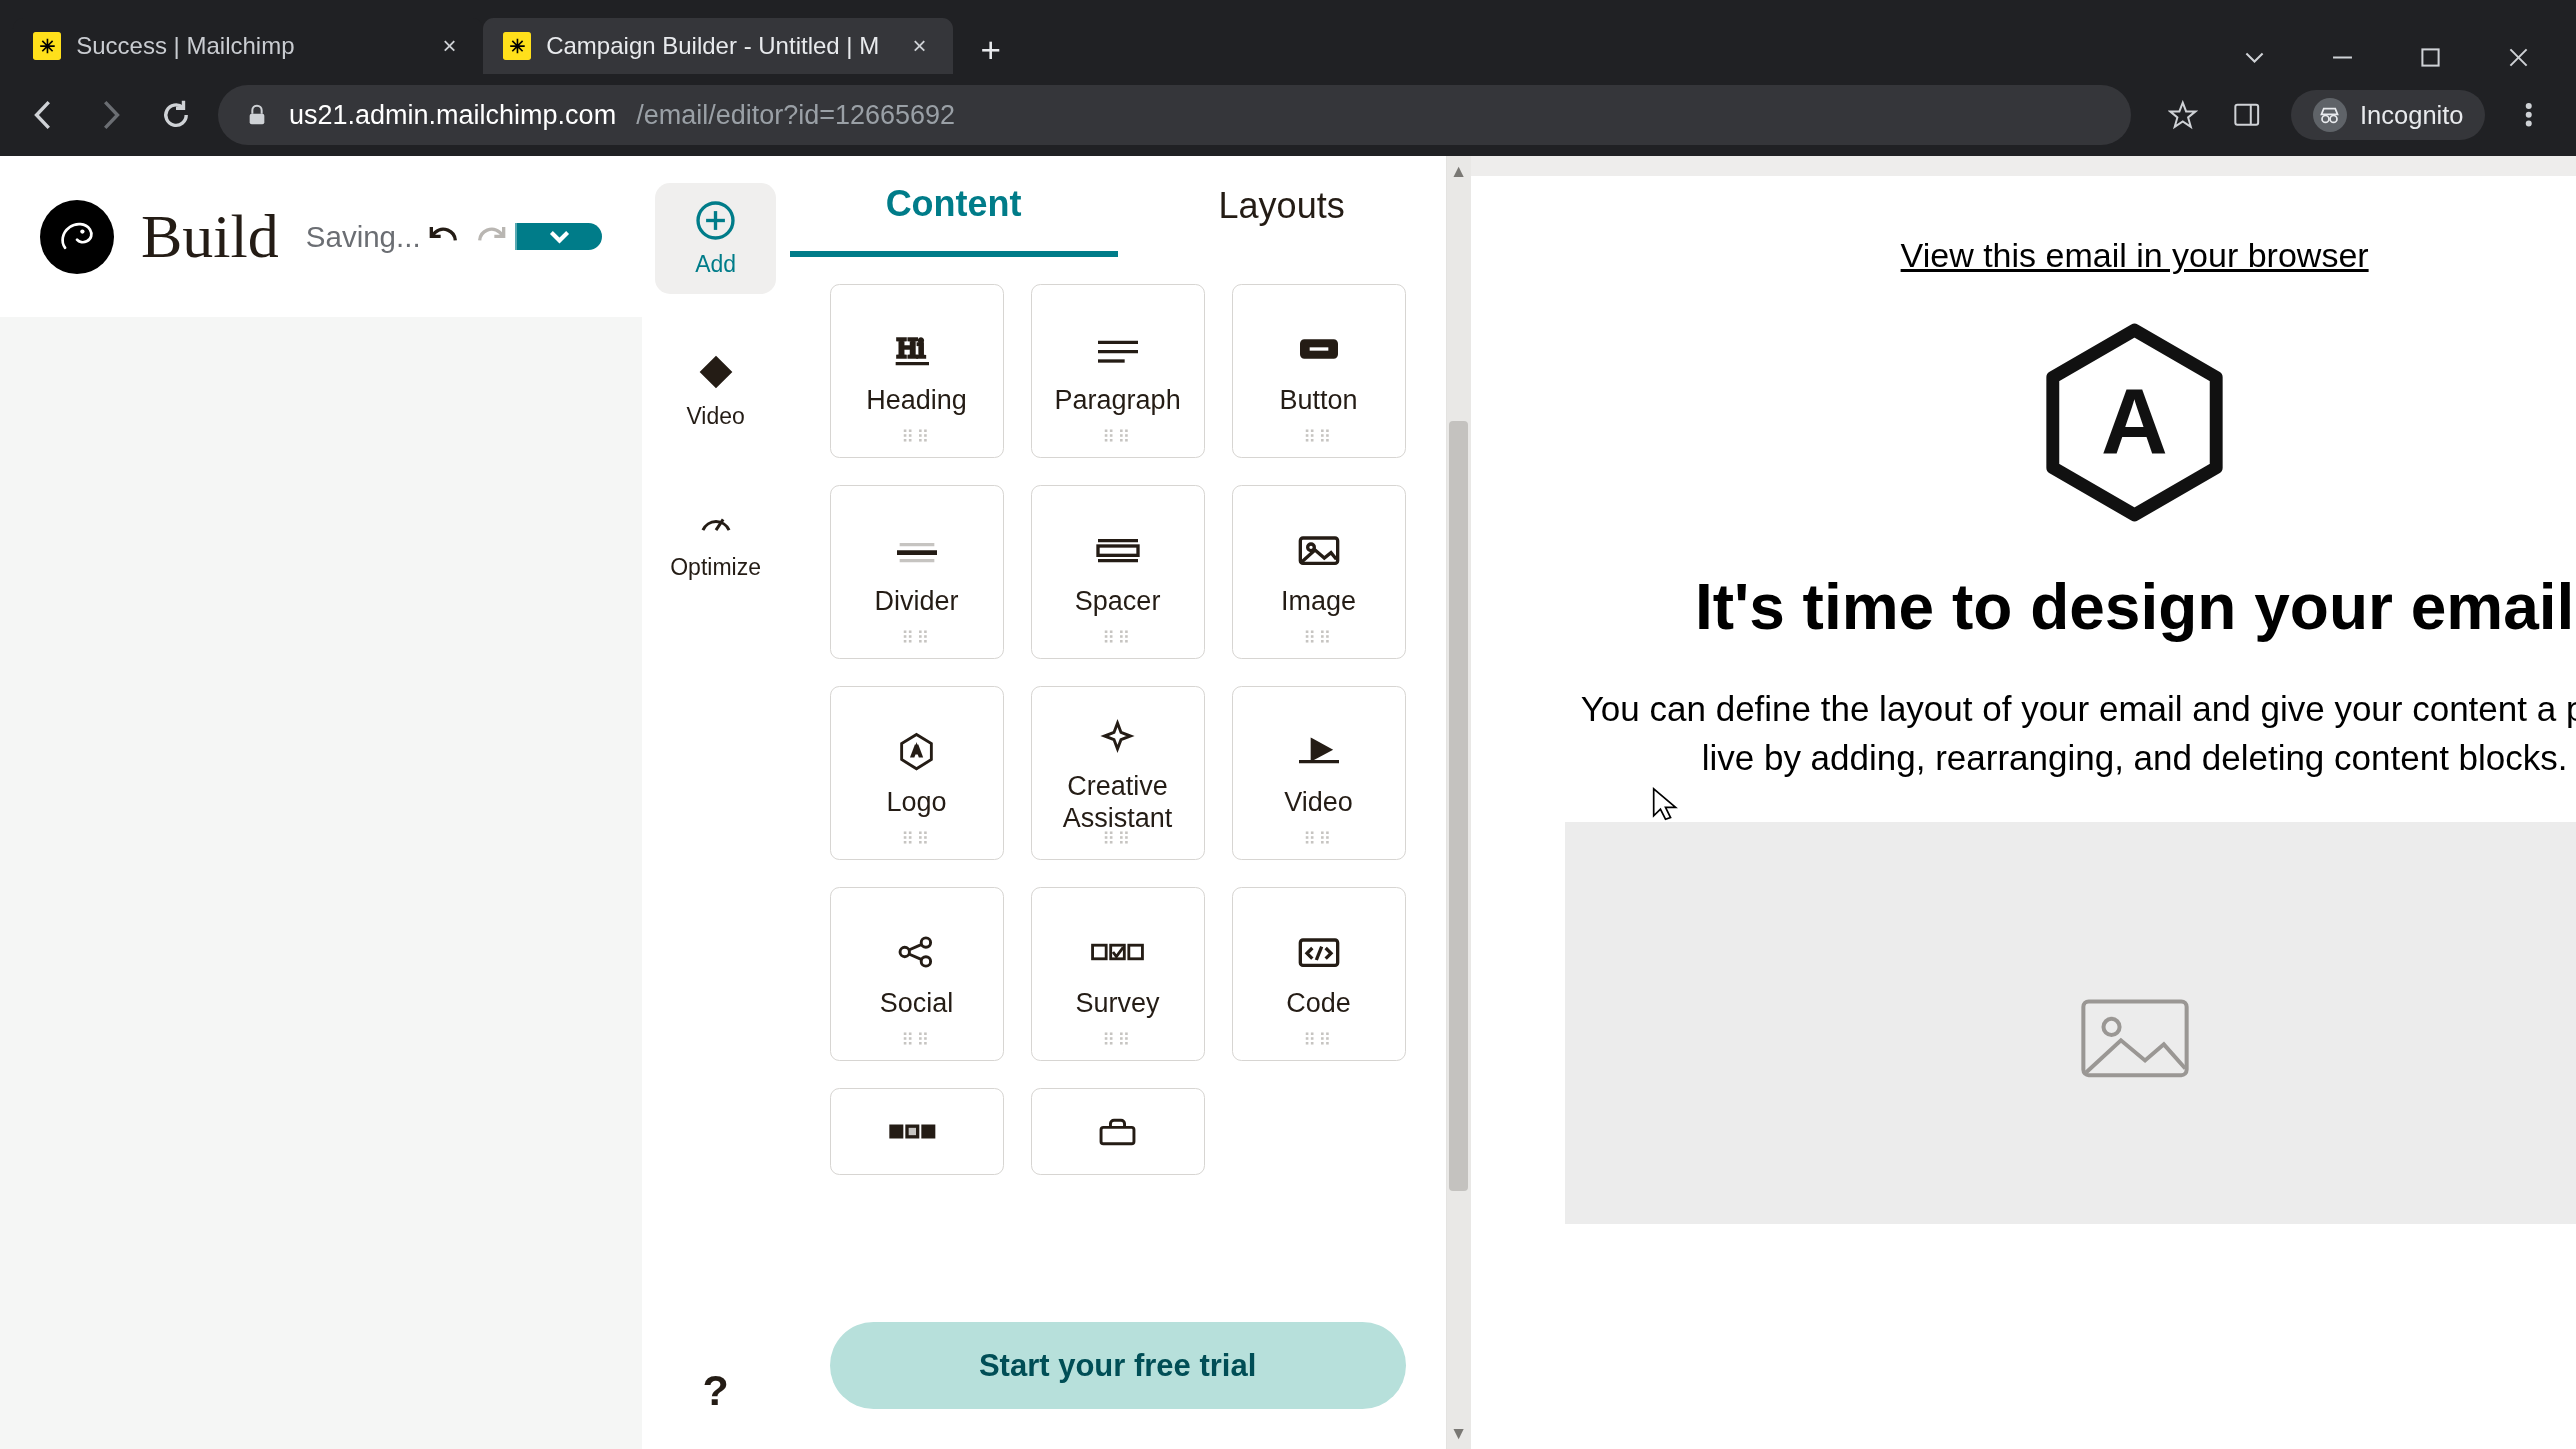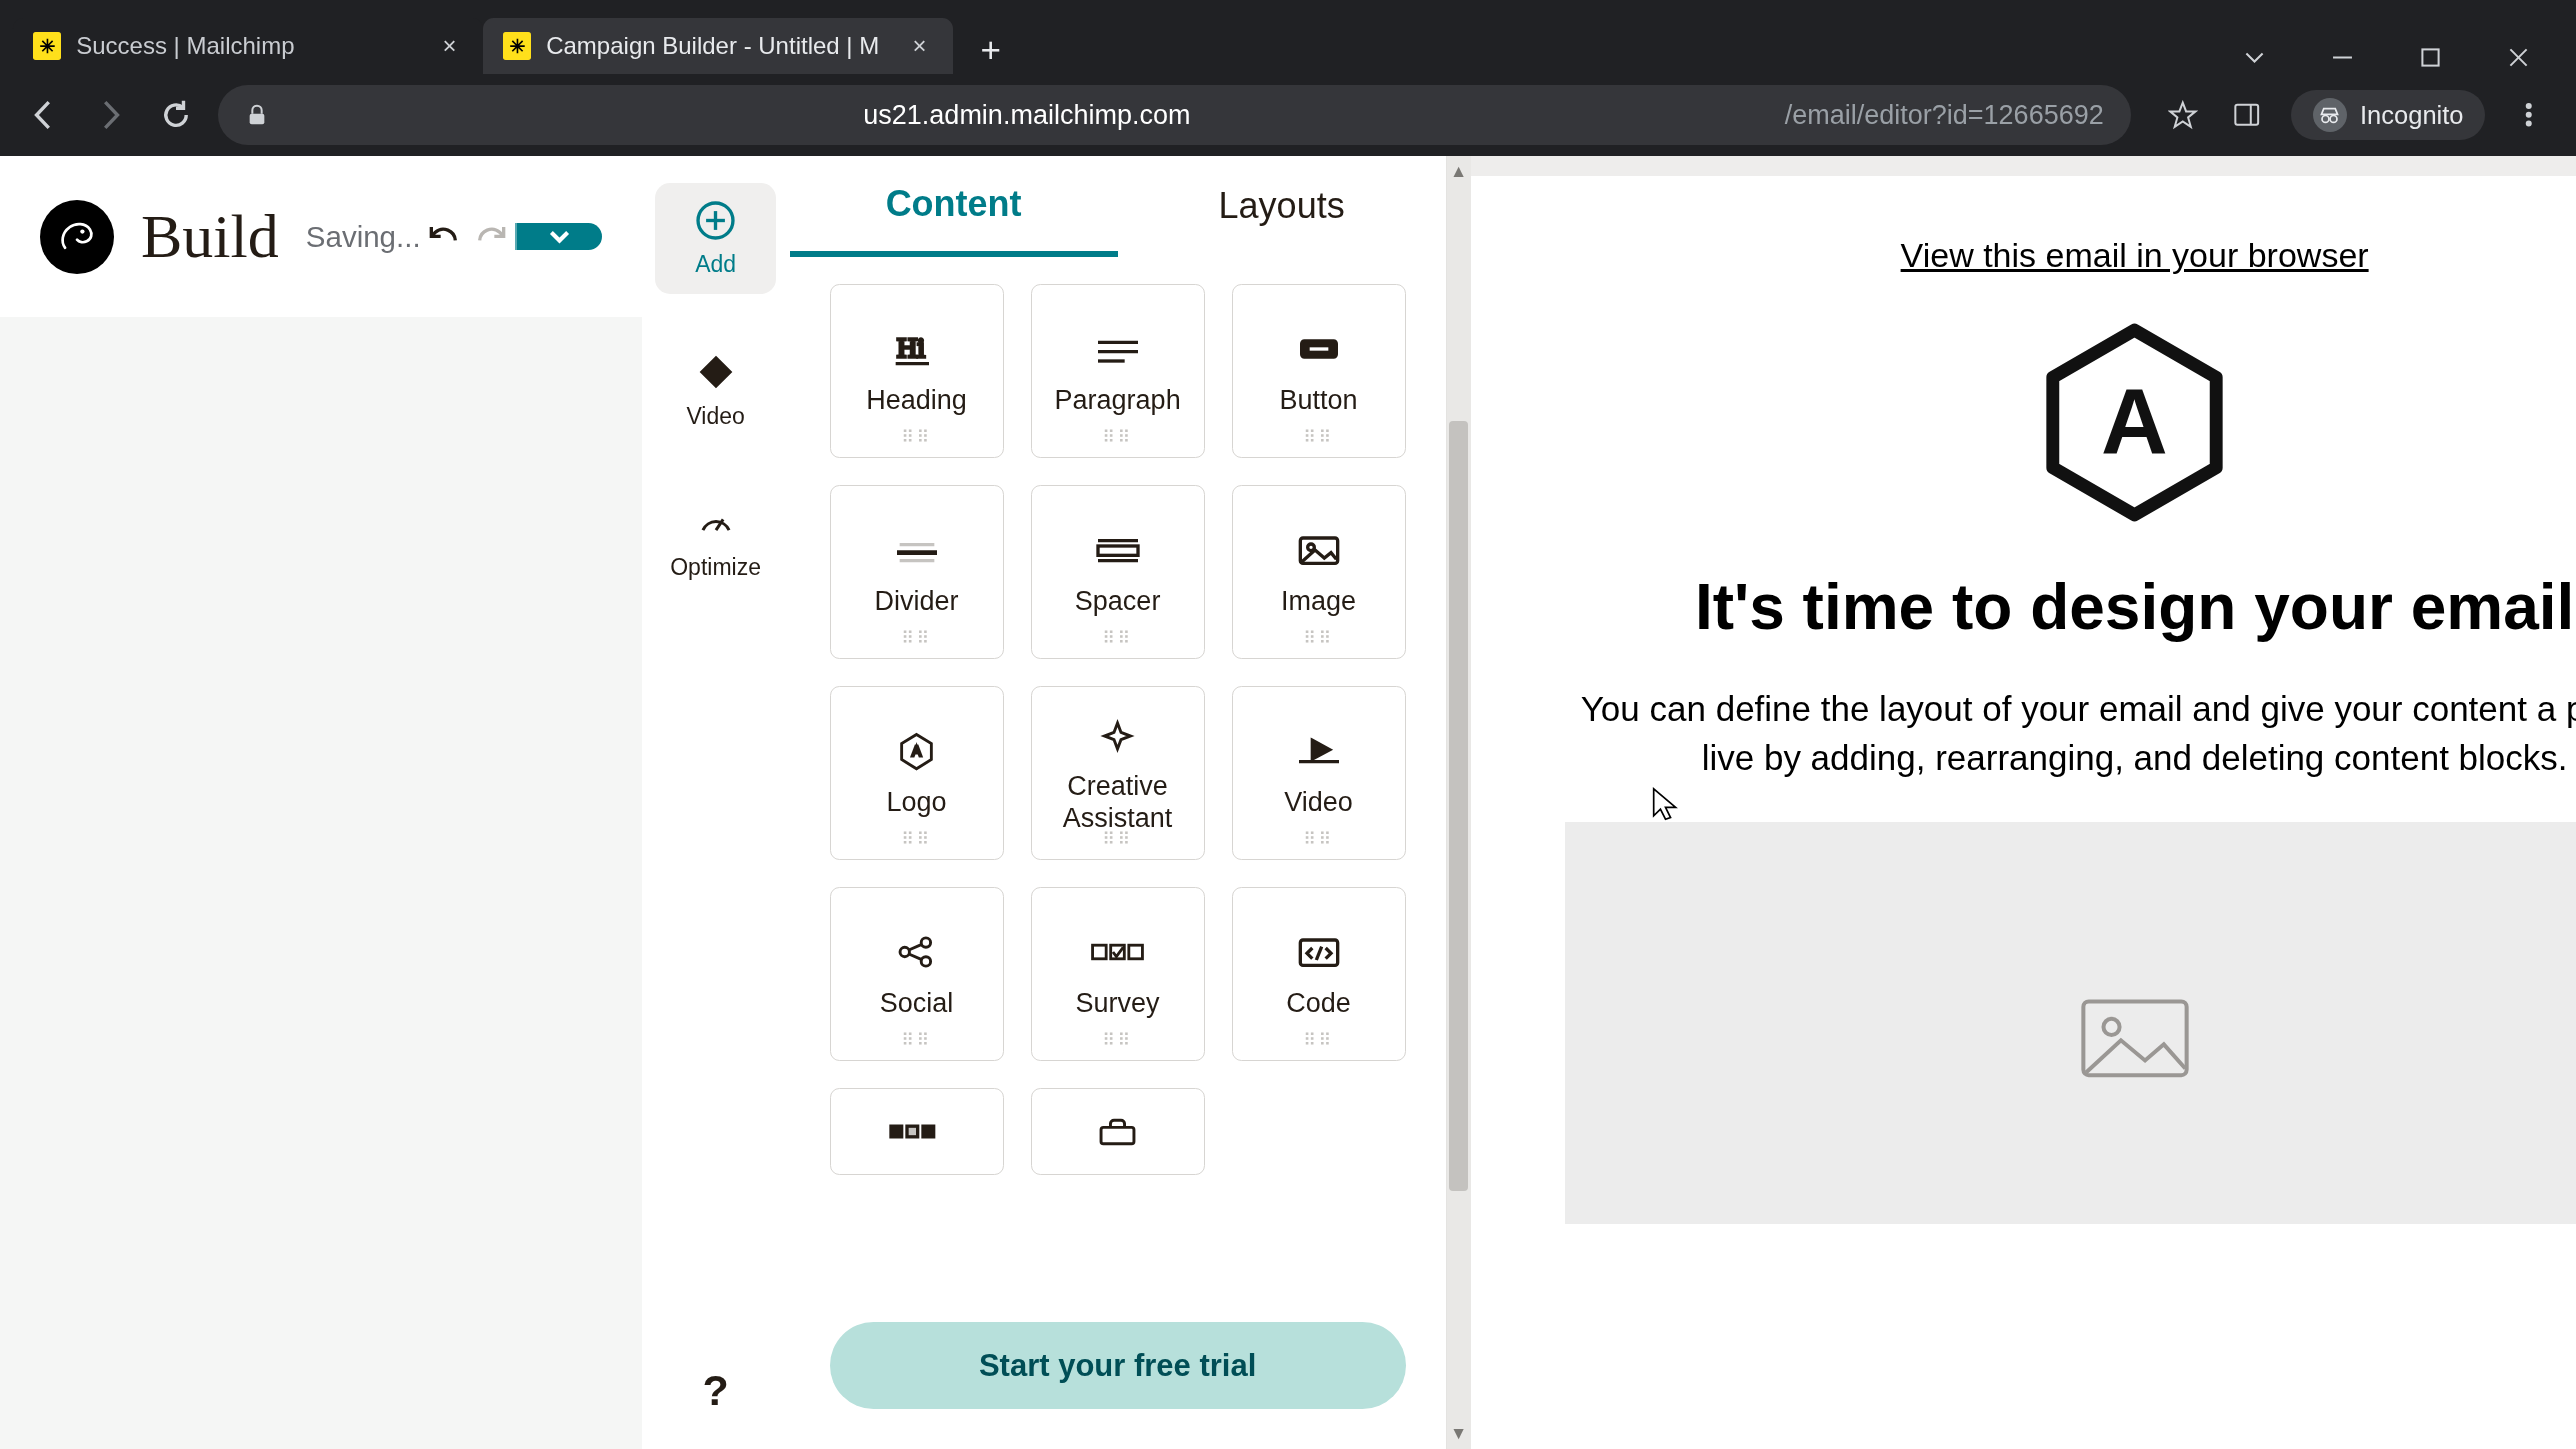--- a/index.html
+++ b/index.html
@@ -52,21 +52,20 @@
     width:47px; height:47px; display:flex; align-items:center; justify-content:center;
     color:#cfd2d6;
   }
   .nav-btn.disabled { color:#6b6e73; }
   .nav-btn svg { width:34px; height:34px; stroke:currentColor; stroke-width:5; fill:none; }
 
   .url-field {
     flex:1; height:60px; background:#35363a; border-radius:30px;
     display:flex; align-items:center; padding:0 27px; color:#cfd2d6; font-size:27px;
     gap:20px;
-    justify-content:space-between;
   }
   .lock { display:flex; align-items:center; }
   .lock svg { width:24px; height:24px; fill:#cfd2d6; }
   .url-host { color:#ffffff; }
   .url-path { color:#9aa0a6; }
 
   .right-icons { display:flex; align-items:center; gap:24px; padding-left:13.4px; }
   .ric { width:40px; height:40px; display:flex; align-items:center; justify-content:center; color:#cfd2d6; }
   .ric svg { width:29.5px; height:29.5px; stroke:#cfd2d6; stroke-width:3; fill:none; }
   .incog-badge {

